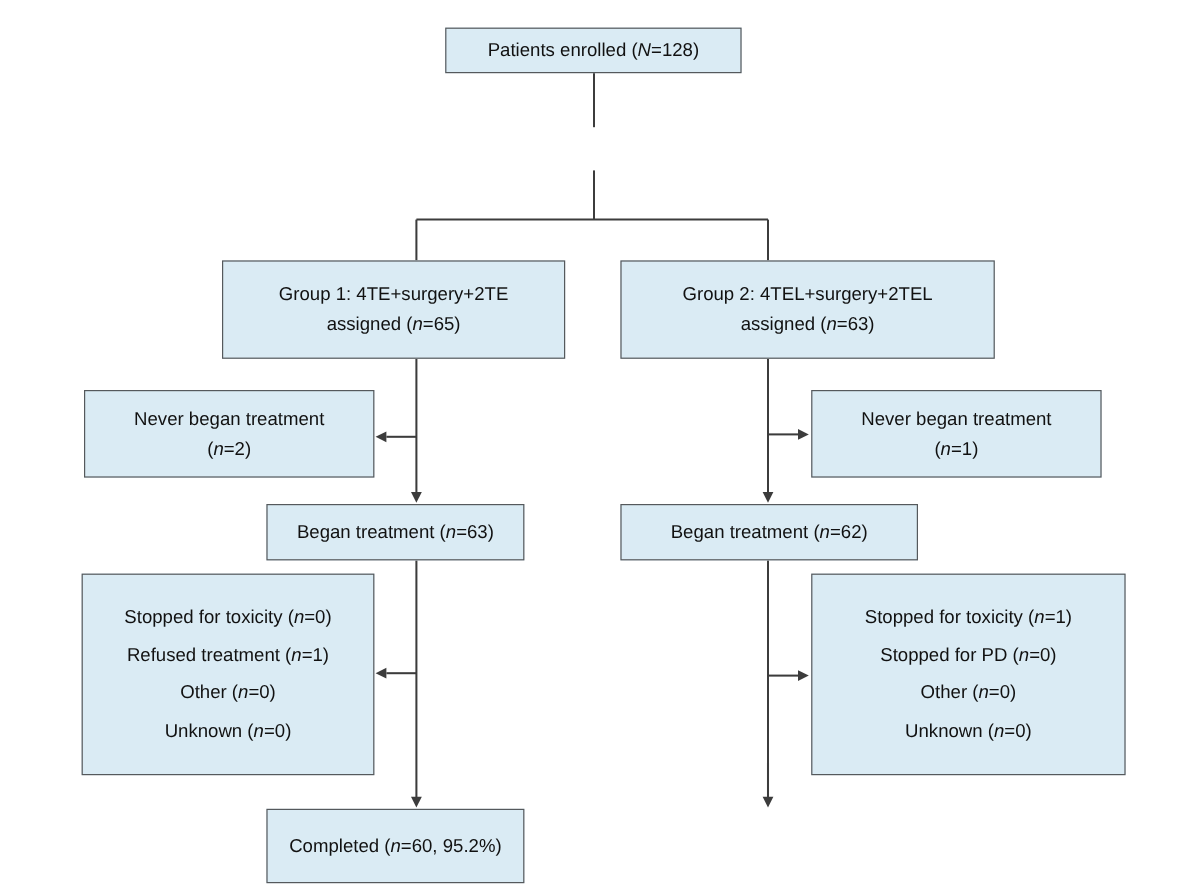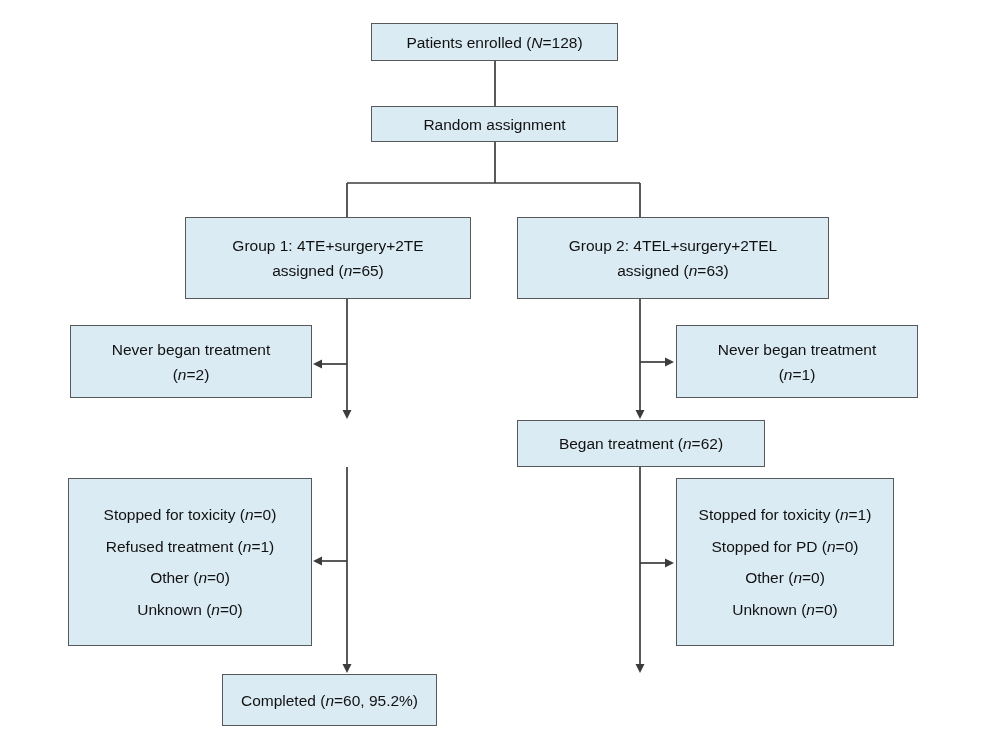--- a/index.html
+++ b/index.html
@@ -52,23 +52,20 @@
     <path class="cline" d="M640 467 V665"></path>
     <polygon class="ahead" points="635.5,664 644.5,664 640,673"></polygon>
     <path class="cline" d="M640 563 H665"></path>
     <polygon class="ahead" points="665,558.5 665,567.5 674,563"></polygon>
   </svg>
 
   <div class="box" style="left:371px;top:23px;width:247px;height:38px">
     <div class="bl"><span>Patients enrolled (</span><span class="vn">N</span><span>=128)</span></div>
   </div>
 
-  <div class="box" style="left:371px;top:106px;width:247px;height:36px">
-    <div class="bl">Random assignment</div>
-  </div>
 
   <div class="box" style="left:185px;top:217px;width:286px;height:82px">
     <div class="bl">Group 1: 4TE+surgery+2TE</div>
     <div class="bl"><span>assigned (</span><span class="vn">n</span><span>=65)</span></div>
   </div>
 
   <div class="box" style="left:517px;top:217px;width:312px;height:82px">
     <div class="bl">Group 2: 4TEL+surgery+2TEL</div>
     <div class="bl"><span>assigned (</span><span class="vn">n</span><span>=63)</span></div>
   </div>
@@ -76,37 +73,40 @@
   <div class="box" style="left:70px;top:325px;width:242px;height:73px">
     <div class="bl">Never began treatment</div>
     <div class="bl"><span>(</span><span class="vn">n</span><span>=2)</span></div>
   </div>
 
   <div class="box" style="left:676px;top:325px;width:242px;height:73px">
     <div class="bl">Never began treatment</div>
     <div class="bl"><span>(</span><span class="vn">n</span><span>=1)</span></div>
   </div>
 
+  <div class="box" style="left:222px;top:420px;width:215px;height:47px">
+    <div class="bl"><span>Began treatment (</span><span class="vn">n</span><span>=63)</span></div>
+  </div>
 
   <div class="box" style="left:517px;top:420px;width:248px;height:47px">
     <div class="bl"><span>Began treatment (</span><span class="vn">n</span><span>=62)</span></div>
   </div>
 
   <div class="box reasons" style="left:68px;top:478px;width:244px;height:168px">
     <div class="bl"><span>Stopped for toxicity (</span><span class="vn">n</span><span>=0)</span></div>
     <div class="bl"><span>Refused treatment (</span><span class="vn">n</span><span>=1)</span></div>
     <div class="bl"><span>Other (</span><span class="vn">n</span><span>=0)</span></div>
     <div class="bl"><span>Unknown (</span><span class="vn">n</span><span>=0)</span></div>
   </div>
 
-  <div class="box reasons" style="left:676px;top:478px;width:218px;height:168px">
+  <div class="box reasons" style="left:676px;top:478px;width:262px;height:168px">
     <div class="bl"><span>Stopped for toxicity (</span><span class="vn">n</span><span>=1)</span></div>
     <div class="bl"><span>Stopped for PD (</span><span class="vn">n</span><span>=0)</span></div>
     <div class="bl"><span>Other (</span><span class="vn">n</span><span>=0)</span></div>
     <div class="bl"><span>Unknown (</span><span class="vn">n</span><span>=0)</span></div>
   </div>
 
-  <div class="box" style="left:222px;top:674px;width:215px;height:52px">
+  <div class="box" style="left:222px;top:674px;width:215px;height:62px">
     <div class="bl"><span>Completed (</span><span class="vn">n</span><span>=60, 95.2%)</span></div>
   </div>
 
 
 </div>
 
 </body></html>

